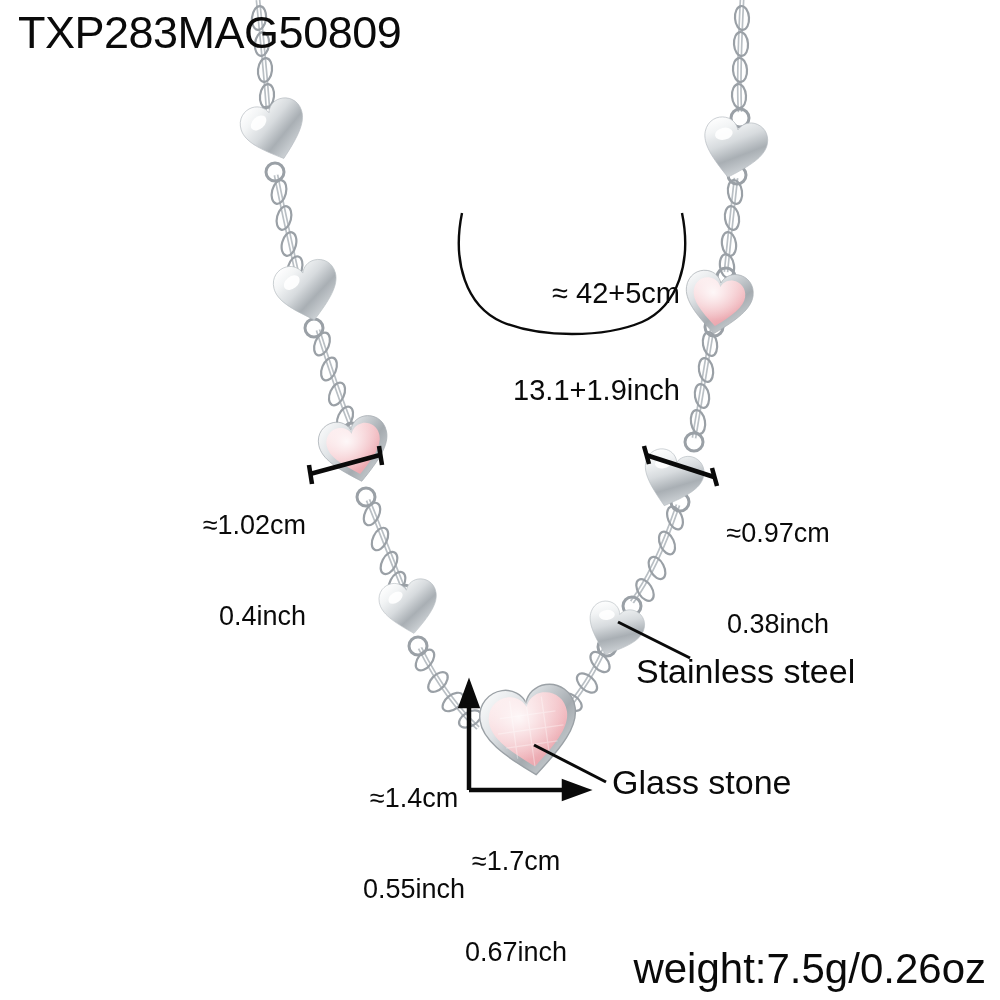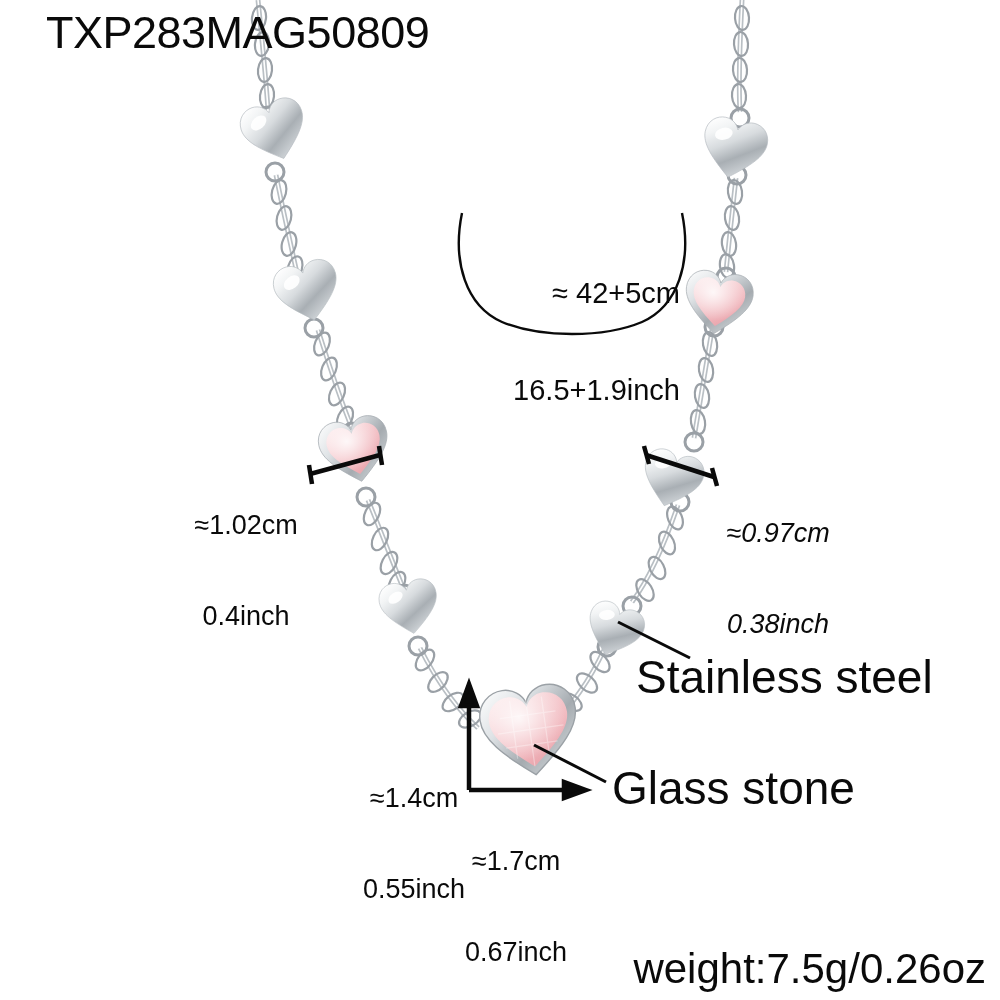--- a/index.html
+++ b/index.html
@@ -28,21 +28,20 @@
     color: #0a0a0a;
     white-space: pre;
     line-height: 1.12;
     font-family: "Liberation Sans", sans-serif;
   }
   #sku {
     left: 18px;
     top: 8px;
     font-size: 45px;
     letter-spacing: -0.5px;
-    margin-left: 28px;
   }
   #weight {
     right: 14px;
     bottom: 8px;
     font-size: 42px;
     text-align: right;
   }
   .dim {
     font-size: 27px;
     font-weight: 400;
@@ -52,42 +51,41 @@
     left: 470px;
     top: 212px;
     font-size: 29px;
     text-align: right;
     width: 210px;
   }
   #dim-left {
     left: 186px;
     top: 450px;
     width: 120px;
-    text-align: center;
+    text-align: right;
   }
   #dim-right {
     left: 718px;
     top: 458px;
     width: 120px;
     text-align: center;
-    font-style: italic;
   }
   #dim-h {
     left: 358px;
     top: 723px;
     width: 112px;
   }
   #dim-w {
     left: 456px;
     top: 786px;
     width: 120px;
     text-align: center;
   }
   .matlabel {
-    font-size: 46px;
+    font-size: 34px;
     color: #0a0a0a;
   }
   #mat-steel {
     left: 636px;
     top: 652px;
   }
   #mat-glass {
     left: 612px;
     top: 763px;
   }
@@ -306,21 +304,21 @@
 
     <g stroke="#0a0a0a" stroke-width="3">
       <line x1="534" y1="745" x2="606" y2="782"></line>
     </g>
   </svg>
 
   <div class="txt" id="sku">TXP283MAG50809</div>
 
   <div class="txt" id="len-label">
     <div>≈ 42+5cm</div>
-    <div>16.5+1.9inch</div>
+    <div>13.1+1.9inch</div>
   </div>
 
   <div class="txt dim" id="dim-left">
     <div>≈1.02cm</div>
     <div>0.4inch</div>
   </div>
 
   <div class="txt dim" id="dim-right">
     <div>≈0.97cm</div>
     <div>0.38inch</div>

